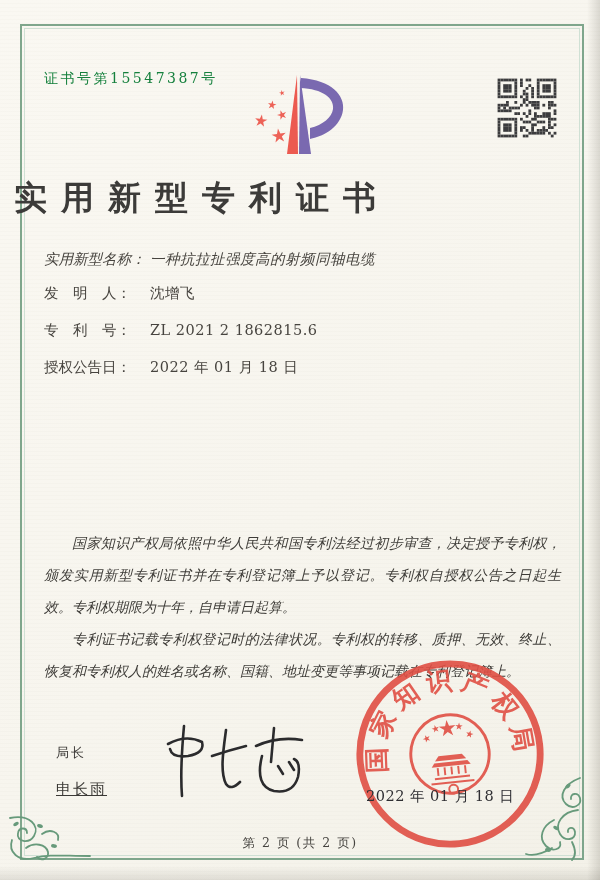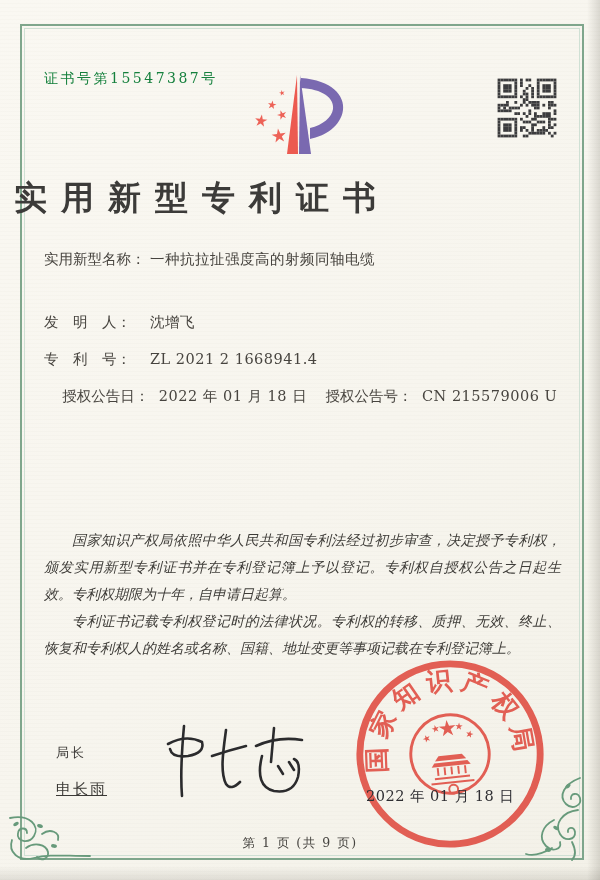--- a/index.html
+++ b/index.html
@@ -32,28 +32,28 @@
   .logo{position:absolute;left:232px;top:62px;}
   .qr{position:absolute;left:492px;top:73px;}
   .title{
     position:absolute;left:0;top:176px;width:100%;text-align:left;
     font-size:33px;font-weight:600;color:#3c3b39;
     letter-spacing:14px;text-indent:14px;
   }
   .fields{position:absolute;left:44px;top:250px;width:518px;}
   .field{height:22px;margin-bottom:15px;font-size:14.5px;color:#47443f;
     white-space:nowrap;}
-  .field.first{margin-bottom:41px;}
+  .field.first{margin-bottom:12px;font-style:italic;}
   .field .lbl{display:inline-block;width:106px;}
   .field .val{letter-spacing:0.5px;}
-  .grant-row{display:flex;text-align:center;}
+  .grant-row{display:flex;}
   .grant-row .pair1{width:272px;}
   .paras{
     position:absolute;left:44px;top:527px;width:517px;
-    font-size:14px;line-height:27px;color:#3e3c38;text-align:justify;
+    font-size:14px;line-height:32px;color:#3e3c38;text-align:justify;
     font-style:italic;
   }
   .paras p{margin:0;text-indent:2em;}
   .commissioner-title{position:absolute;left:56px;top:744px;font-size:13px;color:#3a3835;letter-spacing:2px;}
   .commissioner-name{position:absolute;left:56px;top:780px;font-size:15px;color:#3a3835;letter-spacing:2px;text-decoration:underline;}
   .signature{position:absolute;left:160px;top:720px;}
   .seal{position:absolute;left:352px;top:656px;transform:rotate(-6deg);opacity:0.9;}
   .stamp-date{
     position:absolute;left:366px;top:787px;font-size:14.5px;color:#2e2e32;
     letter-spacing:0.5px;z-index:5;font-style:normal;
@@ -309,28 +309,25 @@
 <div class="title">实用新型专利证书</div>
 
 <div class="fields">
   <div class="field first">
     <span class="lbl">实用新型名称：</span><span class="val">一种抗拉扯强度高的射频同轴电缆</span>
   </div>
   <div class="field">
     <span class="lbl">发　明　人：</span><span class="val">沈增飞</span>
   </div>
   <div class="field">
-    <span class="lbl">专　利　号：</span><span class="val">ZL 2021 2 1668941.4</span>
+    <span class="lbl">专　利　号：</span><span class="val">ZL 2021 2 1862815.6</span>
   </div>
   <div class="field grant-row">
     <span class="pair1">
       <span class="lbl">授权公告日：</span><span class="val">2022 年 01 月 18 日</span>
-    </span>
-    <span>
-      <span class="lbl">授权公告号：</span><span class="val">CN 215579006 U</span>
     </span>
   </div>
 </div>
 
 <div class="paras">
   <p>国家知识产权局依照中华人民共和国专利法经过初步审查，决定授予专利权，颁发实用新型专利证书并在专利登记簿上予以登记。专利权自授权公告之日起生效。专利权期限为十年，自申请日起算。</p>
   <p>专利证书记载专利权登记时的法律状况。专利权的转移、质押、无效、终止、恢复和专利权人的姓名或名称、国籍、地址变更等事项记载在专利登记簿上。</p>
 </div>
 
 <div class="commissioner-title">局长</div>
@@ -374,21 +371,21 @@
         <path d="M86,113 v8 M93,113 v8 M100,113 v8 M107,113 v8 M114,113 v8"></path>
         <path d="M82,124 h36 M78,129 h44"></path>
         <circle cx="100" cy="136" r="4.5"></circle>
       </g>
     </g>
   </g>
 </svg>
 
 <div class="stamp-date">2022 年 01 月 18 日</div>
 
-<div class="page-indicator">第 1 页 (共 9 页)</div>
+<div class="page-indicator">第 2 页 (共 2 页)</div>
 
 <svg class="corner-left" width="86" height="54" viewBox="0 0 86 54">
   <g fill="none" stroke="#679a7b" stroke-width="1.8" stroke-linecap="round">
     <path d="M4,6 C24,2 34,14 28,24 C23,32 10,30 12,21 C13,15 21,15 21,21"></path>
     <path d="M6,28 C2,40 12,50 28,46 C44,42 56,44 84,44"></path>
     <path d="M20,36 C28,30 40,32 42,40 C43,46 36,50 31,45"></path>
     <path d="M36,22 C44,16 54,20 52,28"></path>
   </g>
   <g fill="#679a7b">
     <ellipse cx="10" cy="12" rx="3" ry="1.8" transform="rotate(-30 10 12)"></ellipse>

